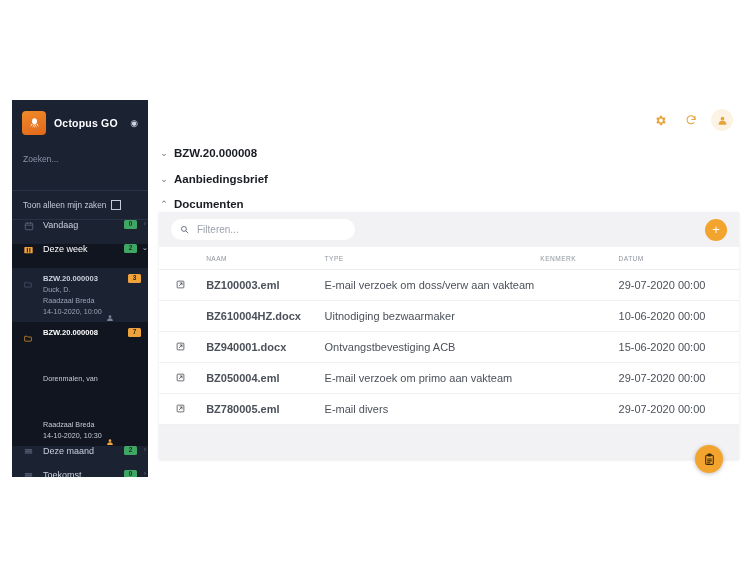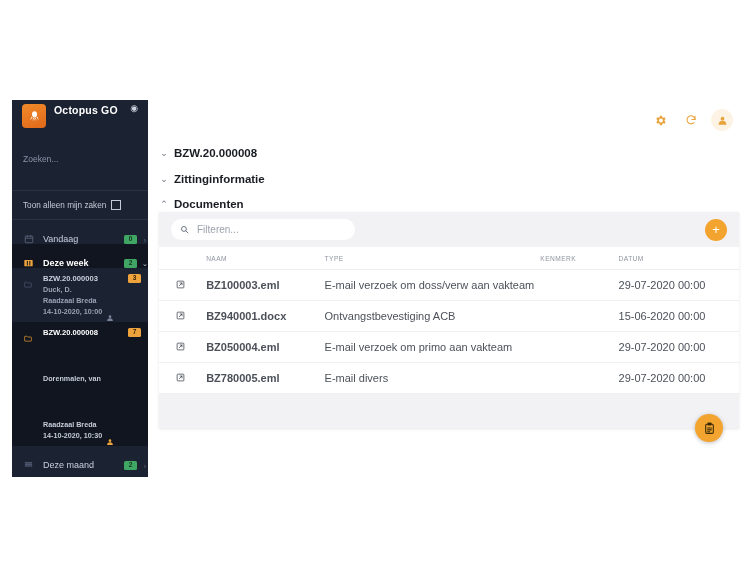--- a/index.html
+++ b/index.html
@@ -48,20 +48,21 @@
   .sidebar {
     position: absolute;
     left: 12px; top: 100px;
     width: 136px; height: 377px;
     background: #1b2232;
     box-sizing: border-box;
     overflow: hidden;
   }
   .brand {
     display: flex;
+    align-items: center;
     height: 38px;
     padding: 0 10px;
     margin-top: 4px;
   }
   .brand-logo {
     width: 24px; height: 24px;
     background: linear-gradient(160deg,#f08a2a,#e0681a);
     border-radius: 4px;
     display: flex;
     align-items: center;
@@ -112,21 +113,21 @@
     white-space: nowrap;
   }
   .mine-box {
     width: 8px; height: 8px;
     border: 1.3px solid #c4cad6;
     margin-left: 5px;
     flex: none;
   }
   .nav-item {
     display: flex;
-    align-items: flex-end;
+    align-items: flex-start;
     height: 24px;
     padding: 0 0 0 11px;
     cursor: pointer;
     position: relative;
   }
   .nav-item.active {
     background: #10151f;
   }
   .nav-ico {
     width: 11px; height: 11px;
@@ -136,21 +137,21 @@
     justify-content: center;
     color: #5e6880;
   }
   .nav-item.active .nav-ico { color: #efa33c; }
   .nav-label {
     color: #c9cfdb;
     font-size: 9px;
     margin-left: 9px;
     white-space: nowrap;
   }
-  .nav-item.active .nav-label { color:#ffffff; font-weight:bold; }
+  .nav-item.active .nav-label { color:#ffffff; font-weight:normal; }
   .badge {
     margin-left: auto;
     min-width: 9px;
     height: 9px;
     padding: 0 2px;
     border-radius: 1.5px;
     font-size: 6.5px;
     font-weight: bold;
     display: flex;
     align-items: center;
@@ -187,21 +188,20 @@
     font-size: 7.6px;
     font-weight: bold;
     white-space: nowrap;
   }
   .case-item.selected .case-title { color:#ffffff; }
   .case-line {
     color: #9aa3b4;
     font-size: 7.2px;
     margin-top: 2px;
     white-space: nowrap;
-    font-weight: bold;
   }
   .case-item.selected .case-line { color:#c5ccd8;margin-top:37px; }
   .case-lastline { display: flex; align-items: center; margin-top: 2px; }
   .person-ico { margin-left: 4px; width: 8px; height: 8px; color:#7a8396; }
   .case-item.selected .person-ico { color:#efa33c; }
 
   
   .main {
     position: absolute;
     left: 148px; top: 140px;
@@ -501,21 +501,21 @@
 
   <div class="main">
 
     <div class="section-row" id="sec-bzw">
       <span class="sec-chev">⌄</span>
       <span class="sec-title">BZW.20.000008</span>
     </div>
 
     <div class="section-row" id="sec-zitting">
       <span class="sec-chev">⌄</span>
-      <span class="sec-title">Zittinginformatie</span>
+      <span class="sec-title">Aanbiedingsbrief</span>
     </div>
 
     <div class="section-row" id="sec-doc">
       <span class="sec-chev">⌃</span>
       <span class="sec-title">Documenten</span>
     </div>
 
     <div class="panel">
 
       <div class="panel-head">
@@ -546,20 +546,29 @@
                 <svg width="9" height="9" viewBox="0 0 24 24" fill="none" stroke="currentColor" stroke-width="2">
                     <rect x="3" y="3" width="18" height="18" rx="2"></rect>
                     <path d="M9 15L16 8M11 8h5v5" stroke-linecap="round"></path>
                   </svg>
               </span>
             </td>
             <td class="col-naam cell-name">BZ100003.eml</td>
             <td class="col-type">E-mail verzoek om doss/verw aan vakteam</td>
             <td class="col-kenm"></td>
             <td class="col-datum">29-07-2020 00:00</td>
+          </tr>
+          <tr>
+            <td class="col-open">
+              <span class="open-ico-placeholder"></span>
+            </td>
+            <td class="col-naam cell-name">BZ610004HZ.docx</td>
+            <td class="col-type">Uitnodiging bezwaarmaker</td>
+            <td class="col-kenm"></td>
+            <td class="col-datum">10-06-2020 00:00</td>
           </tr>
           <tr>
             <td class="col-open">
               <span class="open-ico">
                 <svg width="9" height="9" viewBox="0 0 24 24" fill="none" stroke="currentColor" stroke-width="2">
                     <rect x="3" y="3" width="18" height="18" rx="2"></rect>
                     <path d="M9 15L16 8M11 8h5v5" stroke-linecap="round"></path>
                   </svg>
               </span>
             </td>

